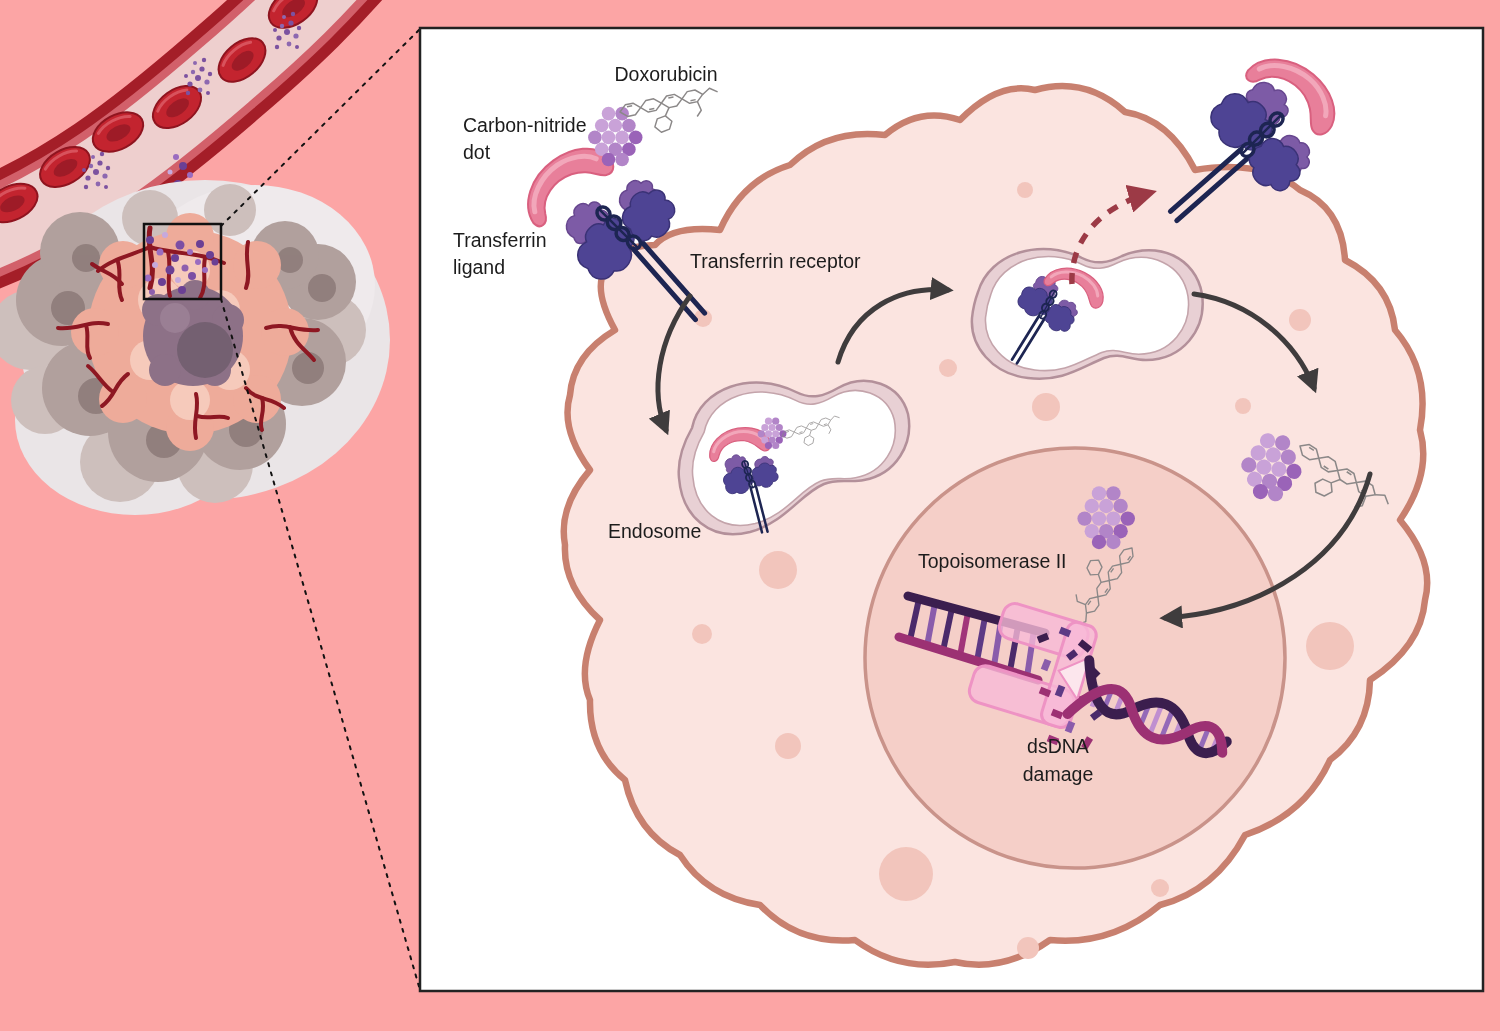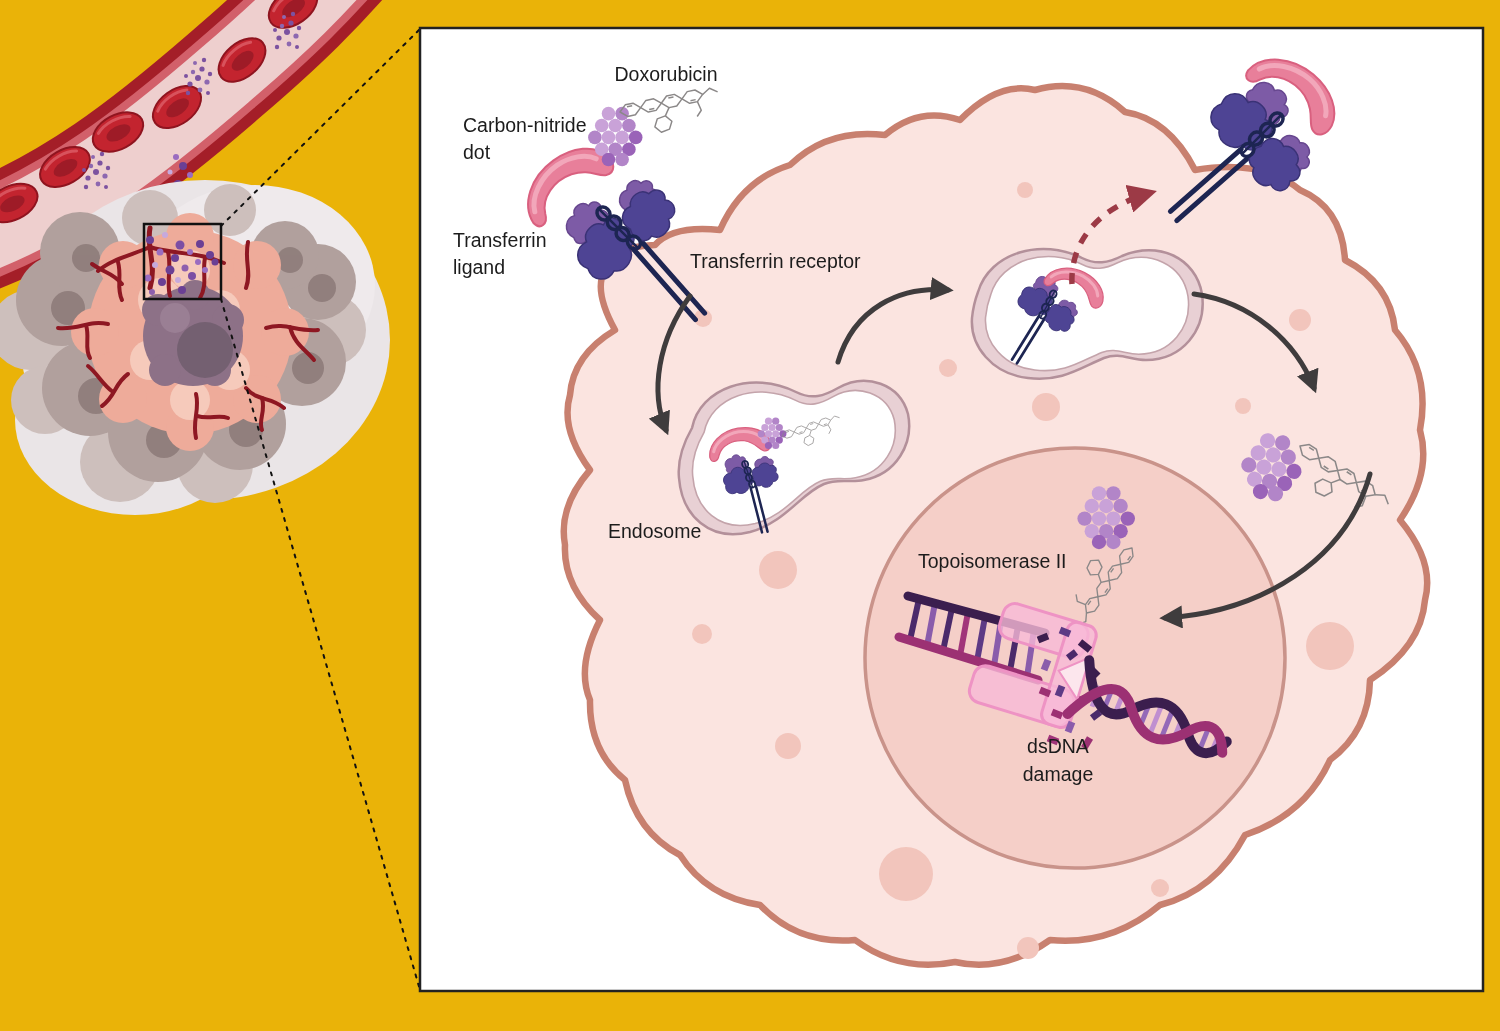--- a/index.html
+++ b/index.html
@@ -1,16 +1,16 @@
 <!DOCTYPE html>
 <html><head>
 <meta charset="utf-8">
 <style>
   html,body{margin:0;padding:0;background:#ffffff;}
-  #stage{position:relative;width:1500px;height:1031px;background:#eab308;overflow:hidden;
+  #stage{position:relative;width:1500px;height:1031px;background:#fca5a5;overflow:hidden;
          font-family:"Liberation Sans", sans-serif;}
   svg{display:block}
   .lbl{font-family:"Liberation Sans", sans-serif;font-size:19.5px;fill:#1c1c1c;}
 </style>
 </head>
 <body>
 
 <div id="stage">
 <svg width="1500" height="1031" viewBox="0 0 1500 1031">
   <defs>

